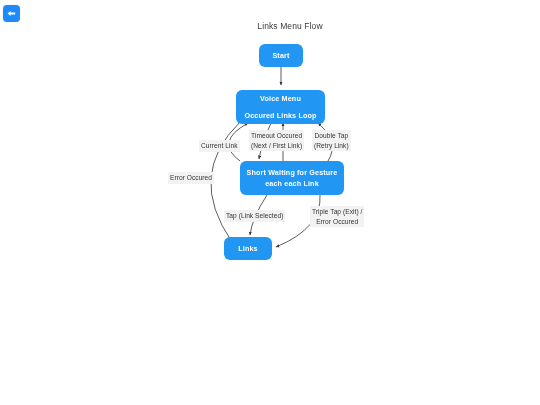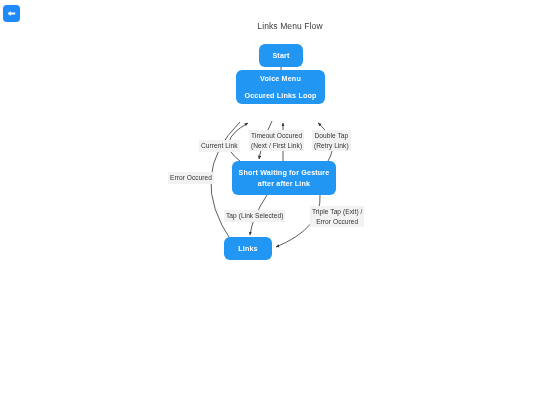--- a/index.html
+++ b/index.html
@@ -83,22 +83,22 @@
     justify-content: center;
     text-align: center;
     line-height: 1.55;
     letter-spacing: 0.15px;
     cursor: pointer;
     white-space: nowrap;
   }
   .node .line { display: block; }
 
   #node-start        { left: 259px; top: 44px;  width: 44px; height: 23px; }
-  #node-voice-menu   { left: 236px; top: 70px;  width: 89px; height: 34px; gap: 6px; }
-  #node-short-wait   { left: 232px; top: 161px; width: 104px; height: 34px; }
+  #node-voice-menu   { left: 236px; top: 90px;  width: 89px; height: 34px; gap: 6px; }
+  #node-short-wait   { left: 240px; top: 161px; width: 104px; height: 34px; }
   #node-return       { left: 224px; top: 237px; width: 48px; height: 23px; }
 
   
   .edge-label {
     position: absolute;
     background: #f2f2f2;
     color: #333333;
     font-size: 6.6px;
     line-height: 1.45;
     text-align: center;
@@ -158,21 +158,21 @@
     <span class="line">Start</span>
   </div>
 
   <div class="node" id="node-voice-menu">
     <span class="line">Voice Menu</span>
     <span class="line">Occured Links Loop</span>
   </div>
 
   <div class="node" id="node-short-wait">
     <span class="line">Short Waiting for Gesture</span>
-    <span class="line">after after Link</span>
+    <span class="line">each each Link</span>
   </div>
 
   <div class="node" id="node-return">
     <span class="line">Links</span>
   </div>
 
   <div class="edge-label" id="label-current-link">
     <span class="line">Current Link</span>
   </div>
 

